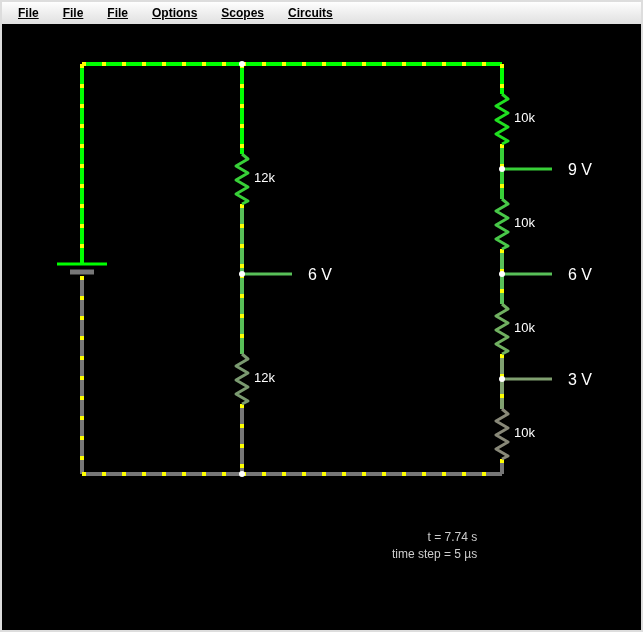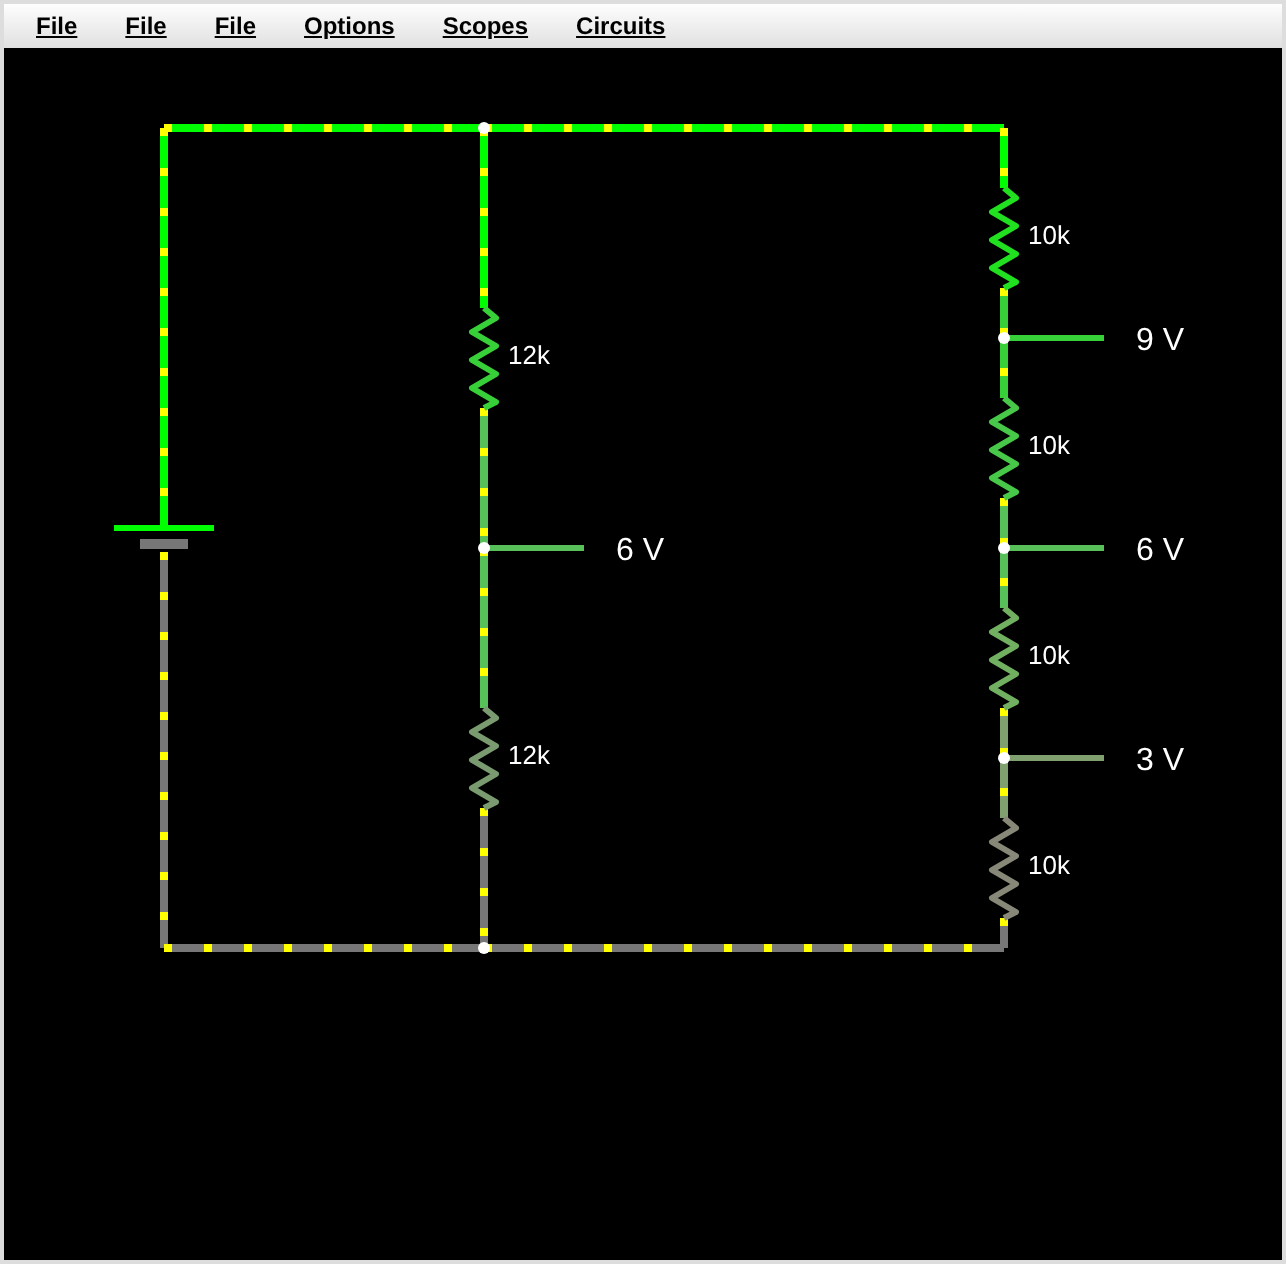--- a/index.html
+++ b/index.html
@@ -172,14 +172,18 @@
         <text x="252" y="358">12k</text>
       </g>
       <g font-family="Arial" font-size="16" fill="#ffffff">
         <text x="306" y="256">6 V</text>
         <text x="566" y="151">9 V</text>
         <text x="566" y="256">6 V</text>
         <text x="566" y="361">3 V</text>
       </g>
     </svg>
 
+    <div class="status" style="left:390px; top:505px;">
+      <span>t = 7.74 s</span><br>
+      <span>time step = 5 µs</span>
+    </div>
   </div>
 </div>
 
 </body></html>

